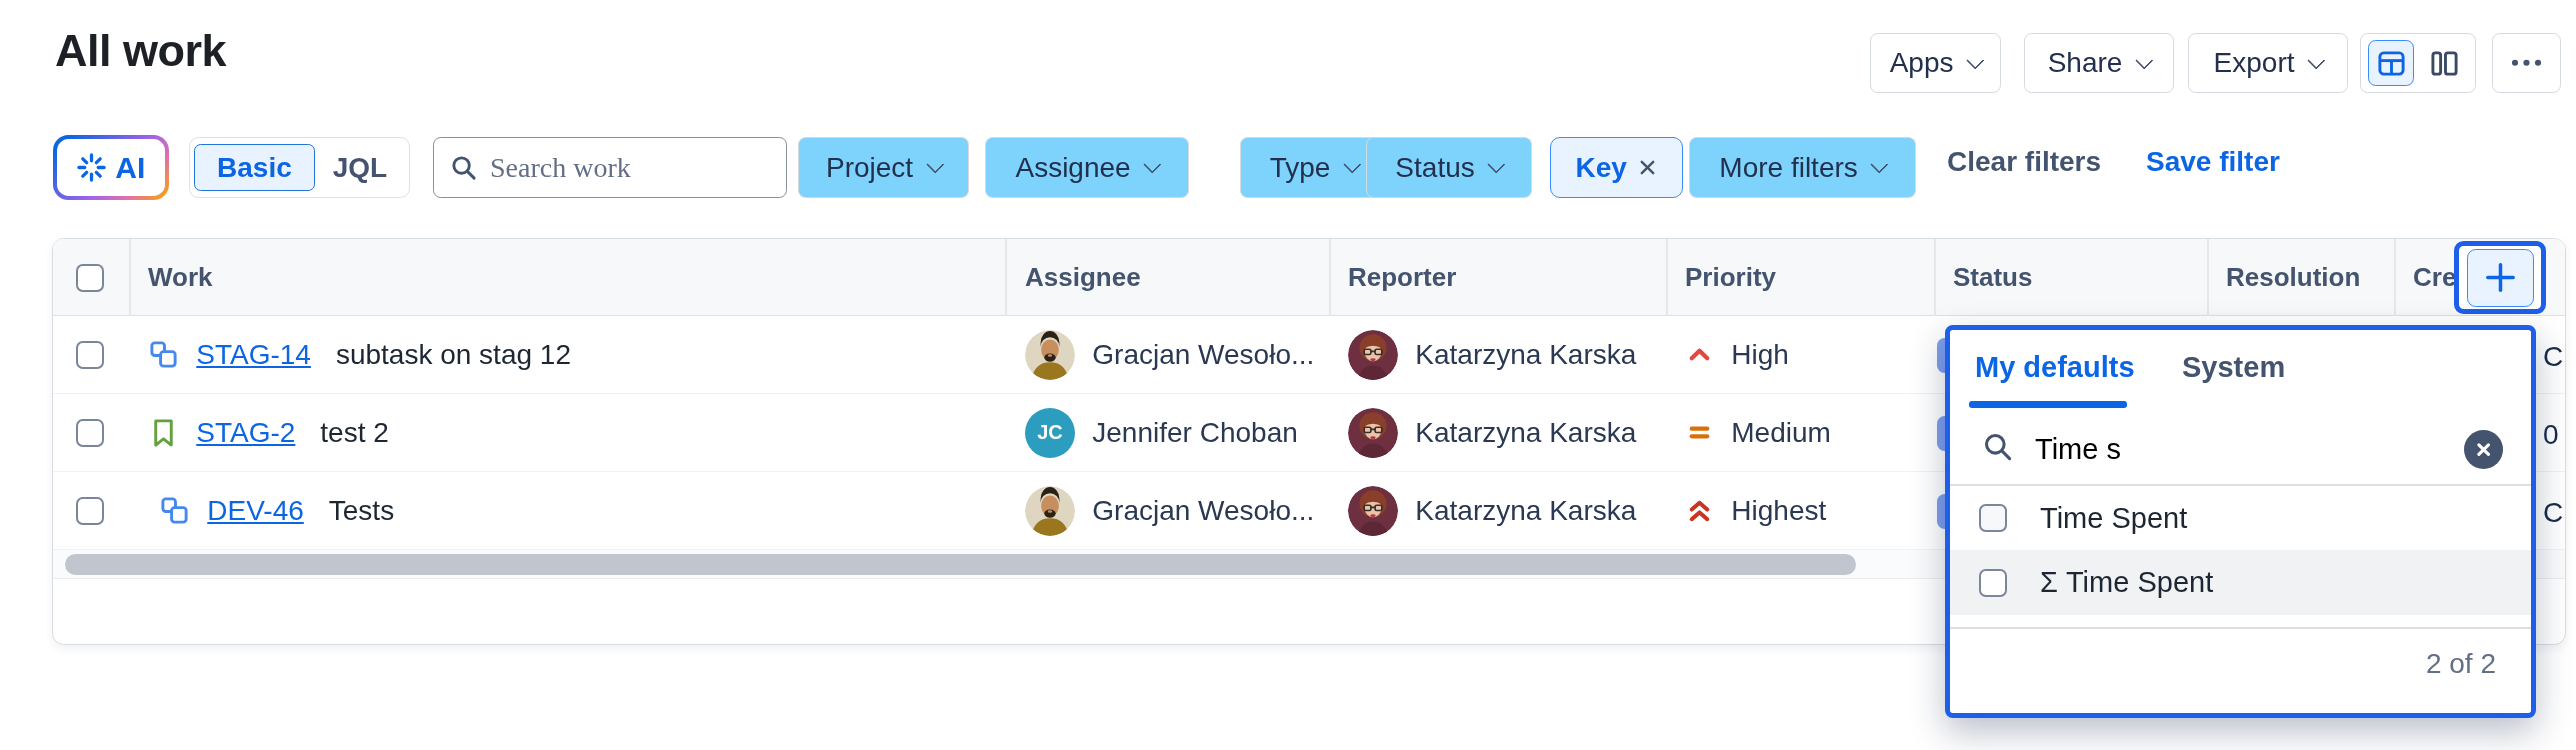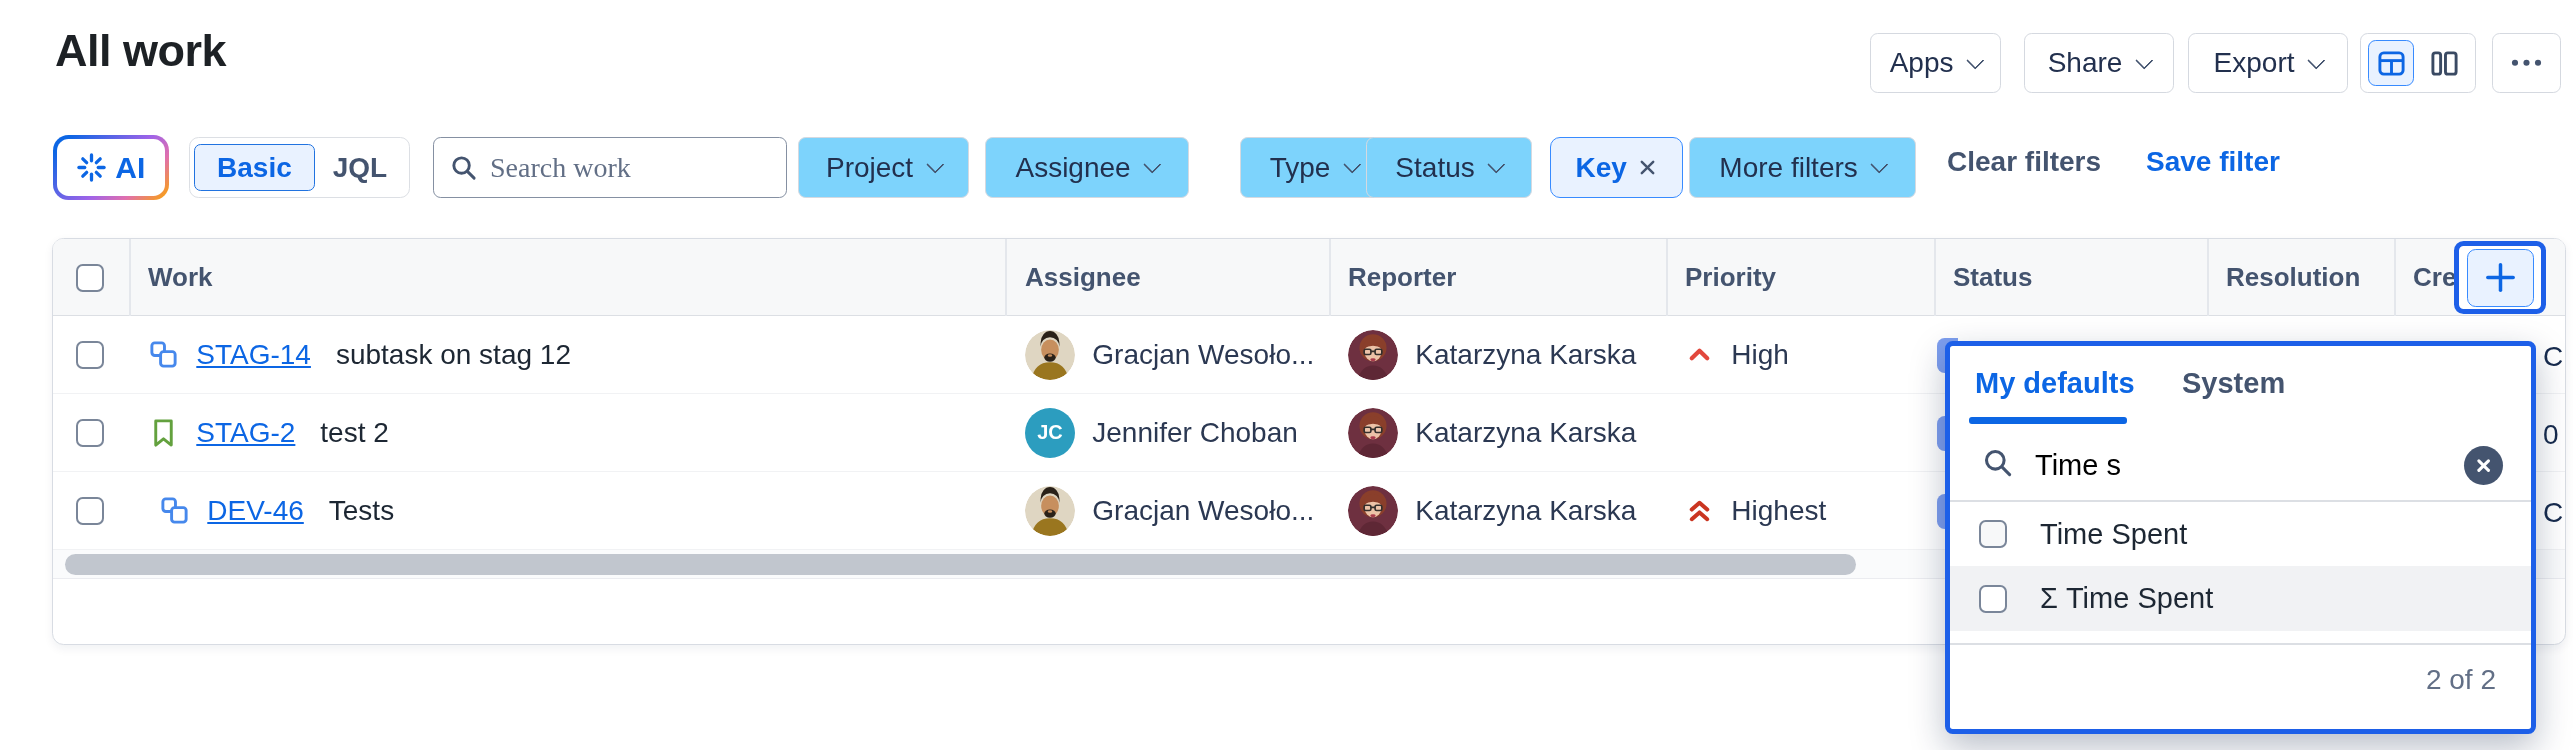--- a/index.html
+++ b/index.html
@@ -77,21 +77,21 @@
                    border-bottom:1.9px solid #EBECF0; }
   .hscroll-thumb { position:absolute; left:11.6px; top:3.9px; width:1791px; height:21px; background:#C1C6CE; border-radius:10.6px; }
 
   
   .addcol-outline { left:2454px; top:241px; width:92px; height:73px; background:#fff; border:5.8px solid #1D5FE8;
                     border-radius:9.6px; display:flex; align-items:center; justify-content:center; z-index:6; }
   .addcol-btn { width:67px; height:58px; background:#E9F2FF; border:1.9px solid #388BFF; border-radius:8.7px;
                 display:flex; align-items:center; justify-content:center; cursor:pointer; }
 
   
-  .popup { left:1945px; top:341px; width:591px; height:393px; background:#fff; border:5.8px solid #1D5FE8;
+  .popup { left:1945px; top:325px; width:591px; height:393px; background:#fff; border:5.8px solid #1D5FE8;
            border-radius:7.7px; box-shadow:0 13.5px 35px rgba(9,30,66,0.28); z-index:7; }
   .tab { position:absolute; top:21px; font-size:29px; font-weight:600; cursor:pointer; }
   .tab-underline { position:absolute; left:19px; top:71px; width:158px; height:6.7px; background:#0C66E4; border-radius:2.9px; }
   .pop-search-icon { position:absolute; left:31px; top:100px; }
   .pop-search-input { position:absolute; left:85px; top:94px; width:366px; height:50px; border:none; outline:none;
                       font-size:29px; color:#000000; font-family:"Liberation Sans",sans-serif; }
   .pop-clear { position:absolute; left:514px; top:100px; width:39px; height:39px; border-radius:50%;
                background:#44546F; display:flex; align-items:center; justify-content:center; cursor:pointer; }
   .pop-div { position:absolute; left:0; width:100%; height:1.9px; background:#DCDFE4; }
   .opt { position:absolute; left:0; width:100%; height:64px; display:flex; align-items:center; gap:33px;
@@ -321,20 +321,27 @@
             <path d="M13 20 q2 -12 11 -12 q9 0 11 12 l-2 -2 q-9 -6 -18 0 z" fill="#8A3F2B"></path>
             <rect x="15.5" y="18.5" width="6.5" height="5" rx="1.5" fill="none" stroke="#35302D" stroke-width="1.6"></rect>
             <rect x="26" y="18.5" width="6.5" height="5" rx="1.5" fill="none" stroke="#35302D" stroke-width="1.6"></rect>
             <line x1="22" y1="20.5" x2="26" y2="20.5" stroke="#35302D" stroke-width="1.6"></line>
             <ellipse cx="24" cy="28.5" rx="2.6" ry="1.4" fill="#A83A4B"></ellipse>
               </g>
           </svg>
         </span>
         <span class="pname">Katarzyna Karska</span>
       </div>
+      <div class="cell" style="left:1632px;">
+        <svg width="29" height="29" viewBox="0 0 30 30">
+          <line x1="7" y1="11" x2="23" y2="11" stroke="#D97008" stroke-width="4.4" stroke-linecap="round"></line>
+          <line x1="7" y1="19" x2="23" y2="19" stroke="#D97008" stroke-width="4.4" stroke-linecap="round"></line>
+        </svg>
+        <span class="pname">Medium</span>
+      </div>
       <div class="status-sliver" style="top:22px;">
           <i></i>
         </div>
       <div class="created-frag" style="top:25px;">0</div>
     </div>
 
     <div class="trow" style="top:233px;">
       <div class="cell" style="left:23px;">
           <span class="cb"></span>
         </div>

